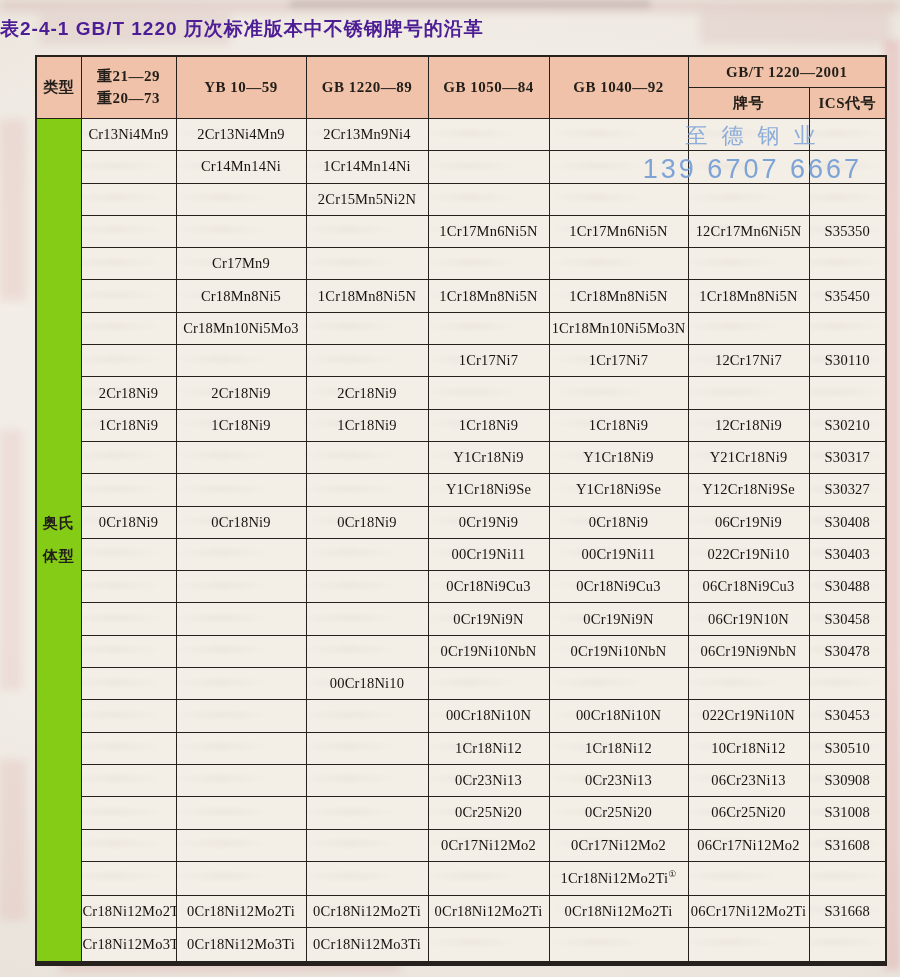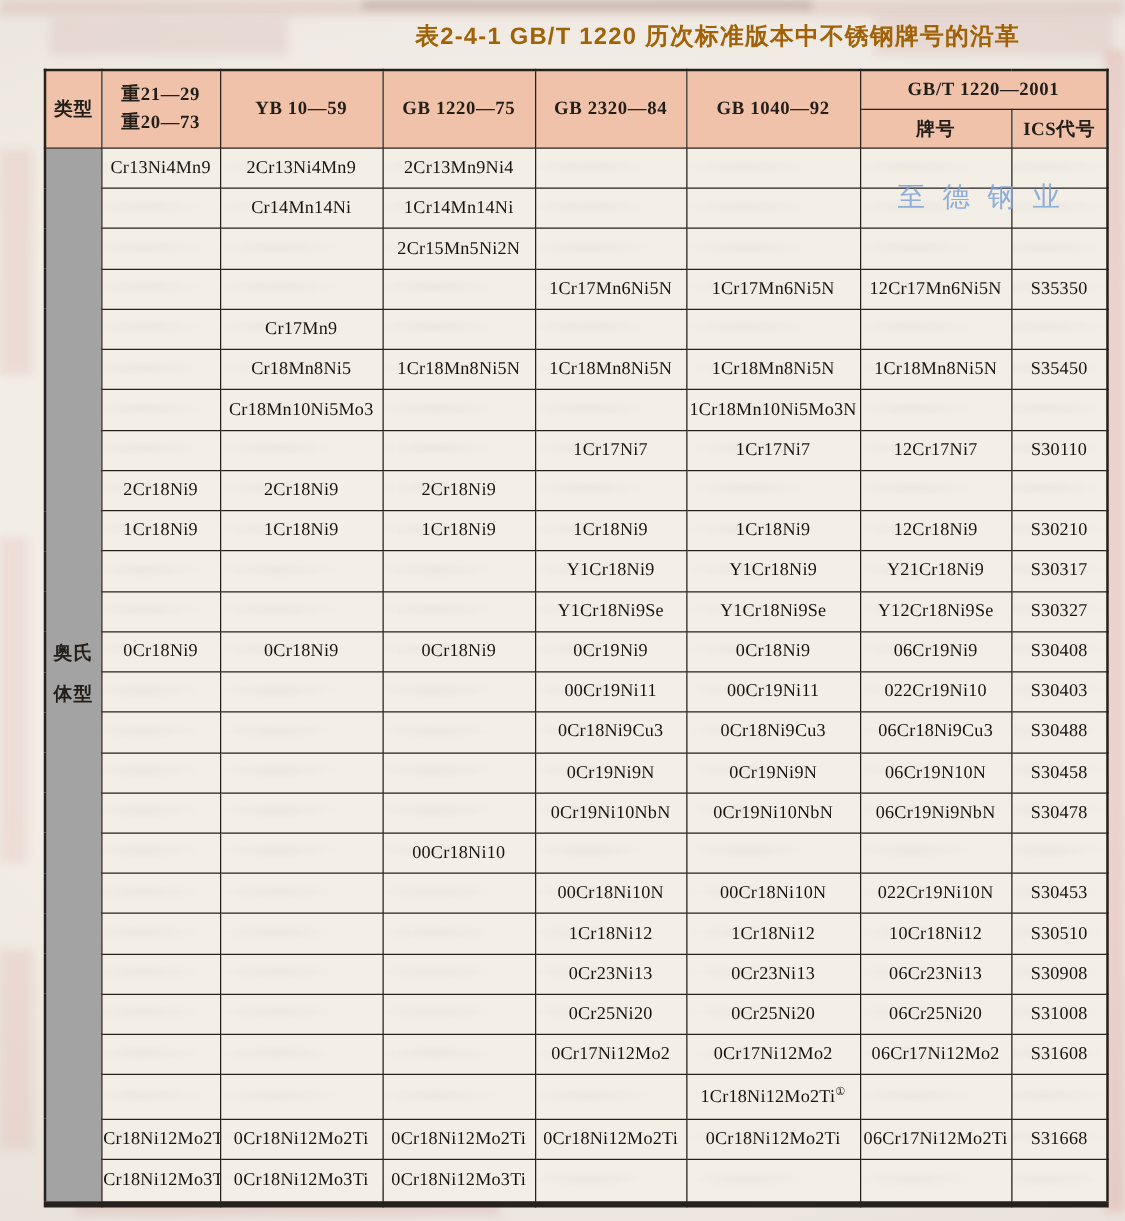--- a/index.html
+++ b/index.html
@@ -17,23 +17,23 @@
   .sm-top2{left:290px;top:0;width:360px;height:8px;background:rgba(130,115,110,.25);filter:blur(3px);}
   .sm-right{left:884px;top:40px;width:16px;height:930px;background:rgba(224,166,163,.38);filter:blur(3px);}
   .sm-left1{left:0;top:120px;width:26px;height:180px;background:rgba(219,166,162,.25);}
   .sm-left2{left:0;top:430px;width:22px;height:260px;background:rgba(219,166,162,.22);}
   .sm-left3{left:0;top:760px;width:26px;height:160px;background:rgba(219,166,162,.25);}
   .sm-bottom{left:60px;top:948px;width:340px;height:24px;background:rgba(216,160,158,.30);}
   .sm-title-l{left:40px;top:14px;width:190px;height:30px;background:rgba(205,160,158,.22);}
   .sm-title-r{left:700px;top:12px;width:190px;height:32px;background:rgba(205,160,158,.22);}
 
   .page-title{
-    position:absolute;left:0;top:16px;width:816px;text-align:right;
+    position:absolute;left:0;top:16px;width:816px;text-align:left;
     font-family:"Liberation Sans", sans-serif;
-    font-weight:700;font-size:19px;letter-spacing:1px;color:#a16207;
+    font-weight:700;font-size:19px;letter-spacing:1px;color:#4c1d95;
   }
 
   table.grid{
     position:absolute;left:35px;top:55px;width:850px;height:911px;
     border-collapse:collapse;table-layout:fixed;
     border:2.5px solid #26211c;
     border-bottom-width:5px;
   }
   .grid th,.grid td{
     border:1.6px solid #26211c;
@@ -46,29 +46,29 @@
     height:30px;
   }
   .grid thead .two-line div{line-height:1.45;}
   .grid tbody td{
     background:
       radial-gradient(ellipse 70px 9px at 35% 45%, rgba(122,110,104,.05), transparent 70%),
       #f3eee6;
     font-size:14.5px;letter-spacing:.2px;color:#17130f;
   }
   .grid td.type-cell{
-    background:#a3a3a3;
+    background:#84cc16;
     font-size:15px;font-weight:600;color:#231e19;
     letter-spacing:1px;
   }
   .grid td.type-cell div{line-height:2.2;}
   .grid sup{font-size:9px;vertical-align:super;}
 
   .watermark{
-    position:absolute;right:38px;top:143px;z-index:5;text-align:center;
+    position:absolute;right:38px;top:121px;z-index:5;text-align:center;
     font-family:"Liberation Sans", sans-serif;pointer-events:none;
   }
   .watermark .wm1{
     font-size:22px;letter-spacing:14px;padding-left:10px;
     color:rgba(123,162,215,.85);
   }
   .watermark .wm2{
     font-size:27px;letter-spacing:3px;margin-top:3px;
     color:rgba(108,152,213,.88);
   }
@@ -100,22 +100,22 @@
       <col style="width:77px">
   </colgroup>
   <thead>
     <tr>
       <th rowspan="2">类型</th>
       <th rowspan="2" class="two-line">
         <div>重21—29</div>
         <div>重20—73</div>
       </th>
       <th rowspan="2">YB 10—59</th>
-      <th rowspan="2">GB 1220—75</th>
-      <th rowspan="2">GB 2320—84</th>
+      <th rowspan="2">GB 1220—89</th>
+      <th rowspan="2">GB 1050—84</th>
       <th rowspan="2">GB 1040—92</th>
       <th colspan="2">GB/T 1220—2001</th>
     </tr>
     <tr>
       <th>牌号</th>
       <th>ICS代号</th>
     </tr>
   </thead>
   <tbody>
       <tr>
@@ -354,13 +354,14 @@
         <td></td>
         <td></td>
         <td></td>
         <td></td>
       </tr>
     </tbody>
 </table>
 
 <div class="watermark">
   <div class="wm1">至德钢业</div>
+  <div class="wm2">139 6707 6667</div>
 </div>
 
 </body></html>

